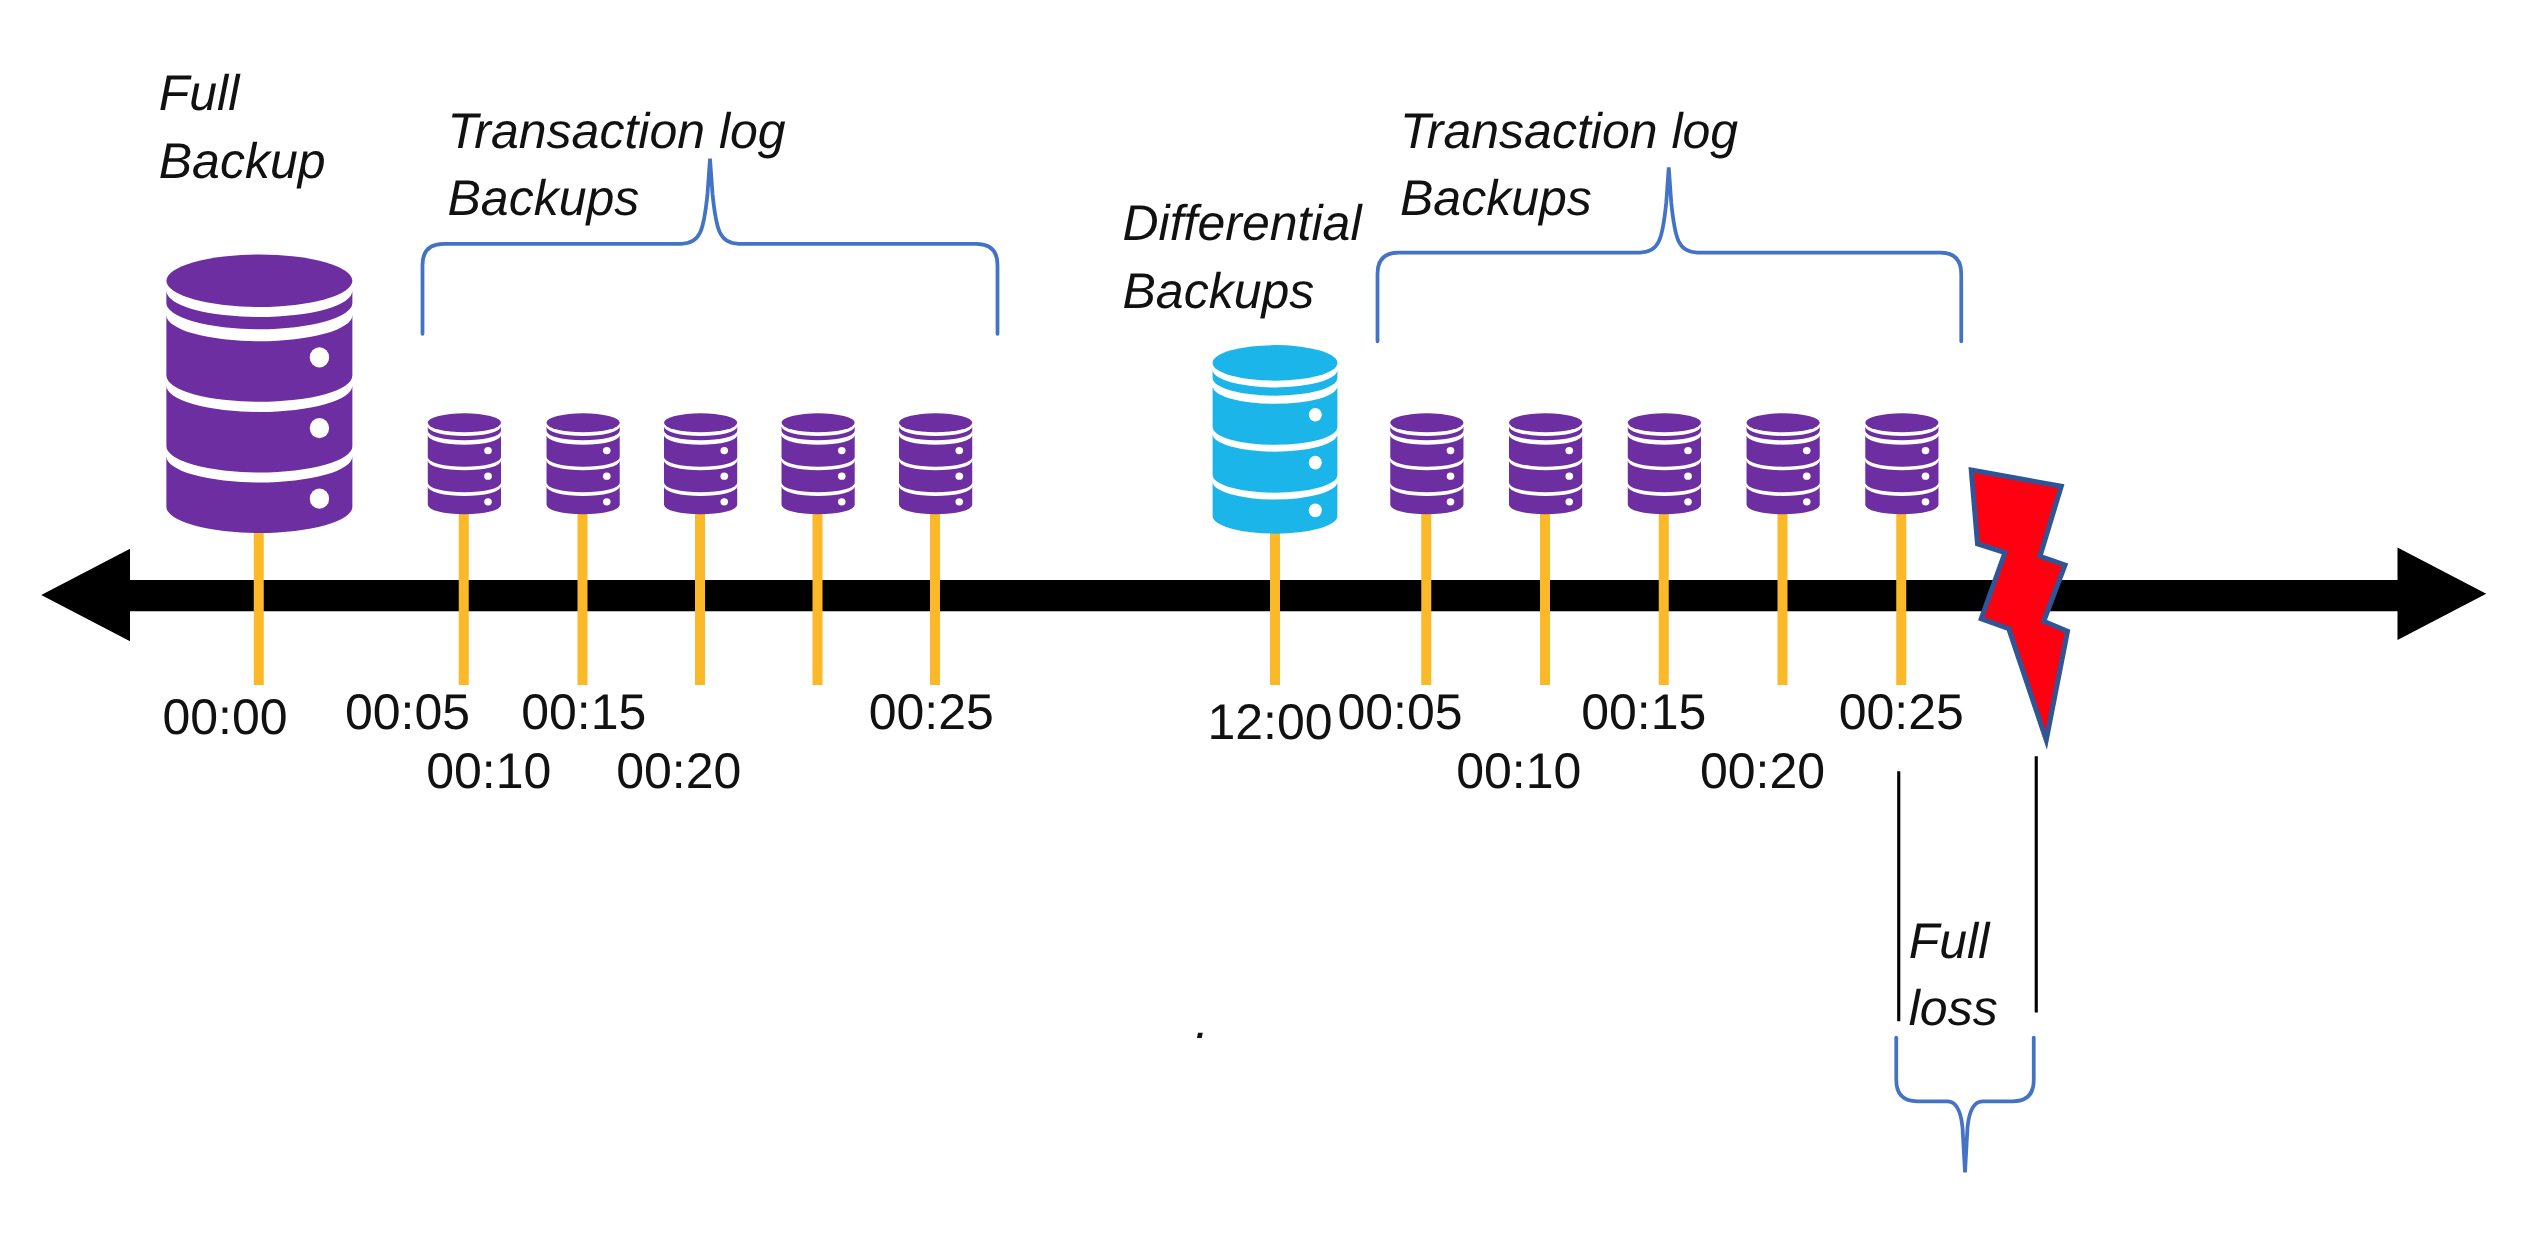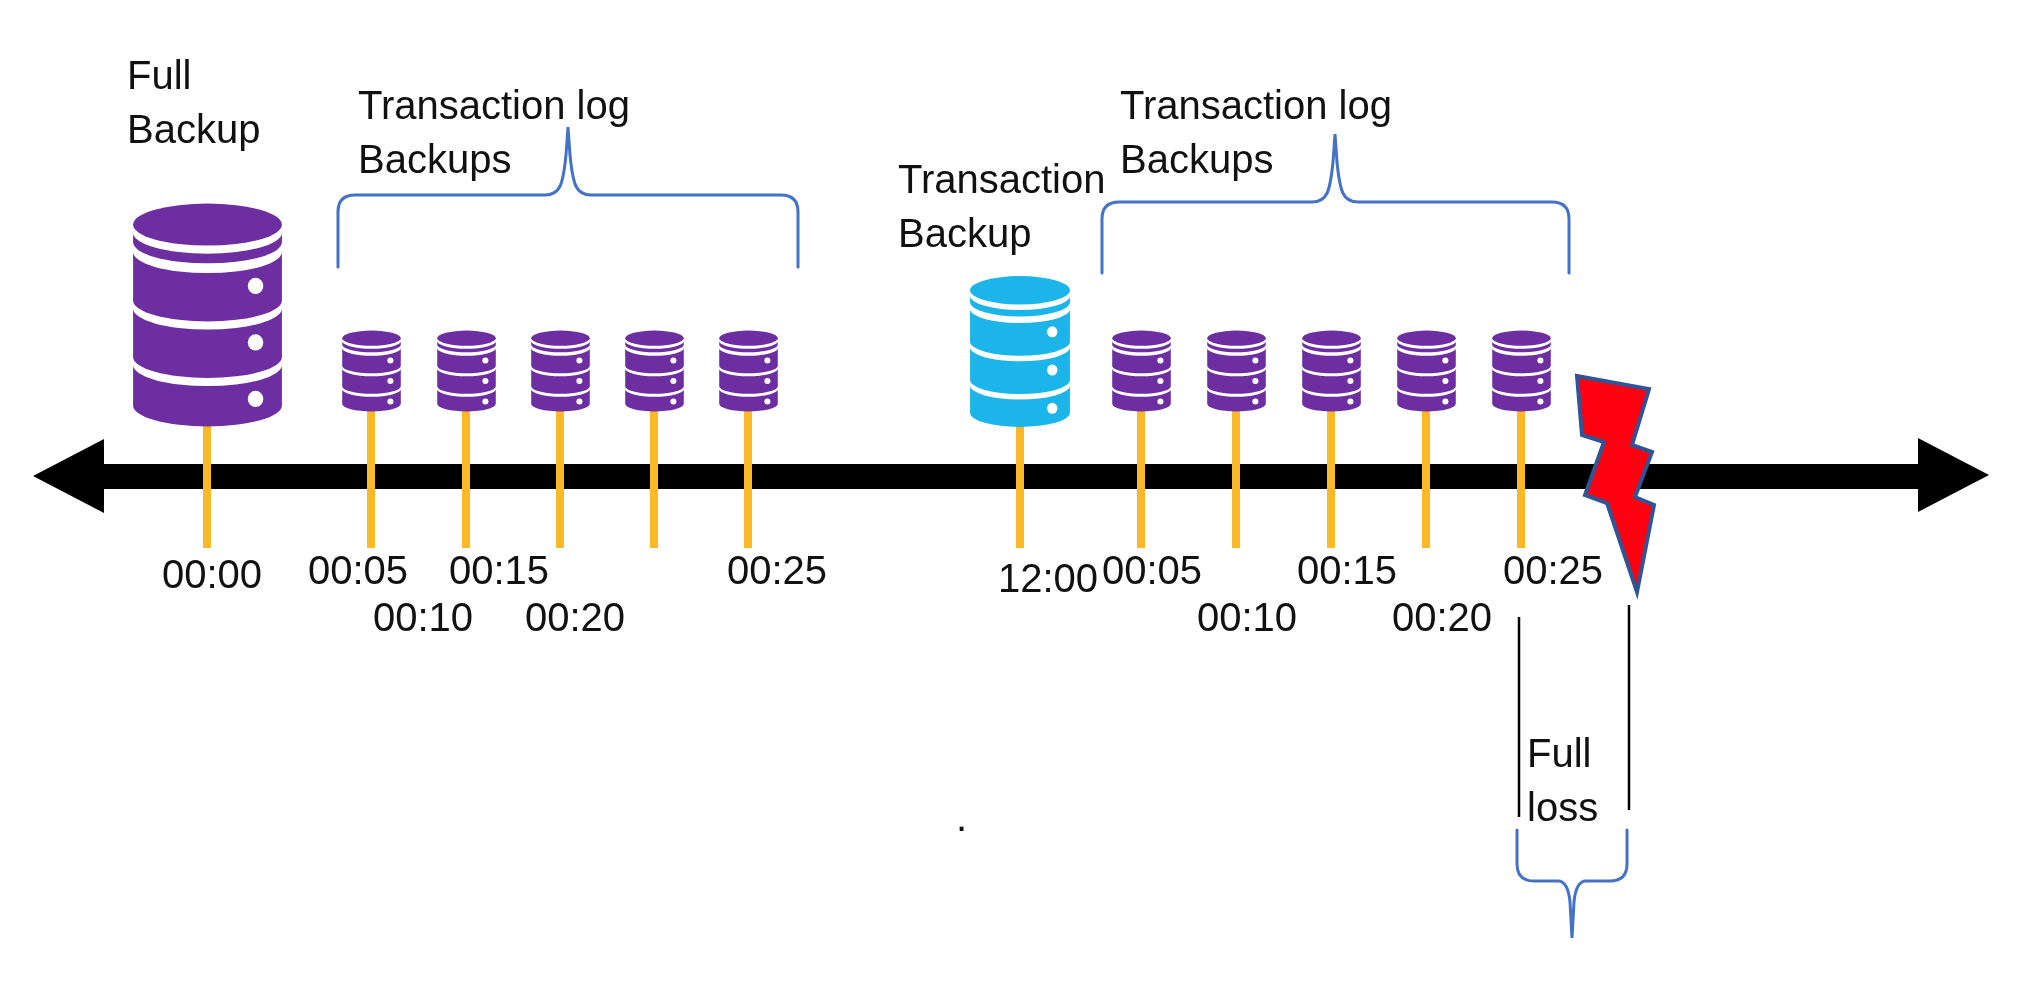--- a/index.html
+++ b/index.html
@@ -2,34 +2,34 @@
 <html style="--purple: #6C2EA0; --cyan: #1CB5EA; --tick: #FBB829; --brace: #4472C4; --bolt: #FF0010; --bolt-outline: #2F5597; --tl: #000000;"><head>
 <meta charset="utf-8">
 <style>
   html,body{margin:0;padding:0;background:#ffffff;}
   #canvas{
     position:relative;width:2024px;height:992px;background:#ffffff;
     overflow:hidden;font-family:"Liberation Sans",sans-serif;color:#111;
   }
   #shape-layer{position:absolute;left:0;top:0;width:2024px;height:992px;z-index:1;}
   #events-layer{position:absolute;left:0;top:0;width:2024px;height:992px;z-index:2;}
-  #text-layer{position:absolute;left:0;top:0;width:1740px;height:992px;z-index:3;pointer-events:none;}
+  #text-layer{position:absolute;left:0;top:0;width:1740px;height:992px;z-index:3;pointer-events:none;font-style:italic;}
 
   .anno{
     position:absolute;font-size:40px;line-height:54px;color:#111;
     font-family:"Liberation Sans",sans-serif;
   }
   .tick{position:absolute;width:8px;background:var(--tick);}
   .cyl{position:absolute;display:block;}
   .cyl.purple ellipse,.cyl.purple path{fill:var(--purple);}
   .cyl.cyan  ellipse,.cyl.cyan  path{fill:var(--cyan);}
   .cyl circle{fill:#ffffff;}
   .tlabel{
     position:absolute;transform:translateX(-50%);font-size:40px;line-height:44px;
-    white-space:nowrap;color:#111;margin-left:32px;
+    white-space:nowrap;color:#111;
   }
   #timeline-arrow{fill:var(--tl);}
   .brace{fill:none;stroke:var(--brace);stroke-width:3;stroke-linecap:round;}
   #lightning-bolt{fill:var(--bolt);stroke:var(--bolt-outline);stroke-width:4;stroke-linejoin:miter;}
   .dl-line{stroke:#000;stroke-width:2.5;}
 </style>
 </head>
 <body>
 
 <div id="canvas">
@@ -198,21 +198,21 @@
         <circle cx="81" cy="122" r="5"></circle>
   </svg>
       <div class="tlabel" style="left:1521px;top:548px">00:25</div>
     </div>
 
   <div id="text-layer">
     <div class="anno" style="left:127px;top:48px;width:190px;">Full Backup</div>
 
     <div class="anno" style="left:358px;top:78px;width:300px;">Transaction log Backups</div>
 
-    <div class="anno" style="left:898px;top:152px;width:240px;">Transaction Backup</div>
+    <div class="anno" style="left:898px;top:152px;width:240px;">Differential Backups</div>
 
     <div class="anno" style="left:1120px;top:78px;width:300px;">Transaction log Backups</div>
 
     <div class="anno" style="left:1527px;top:726px;width:112px;">Full loss</div>
 
     <div class="anno" style="left:956px;top:790px;">.</div>
   </div>
 </div>
 
 </body></html>

